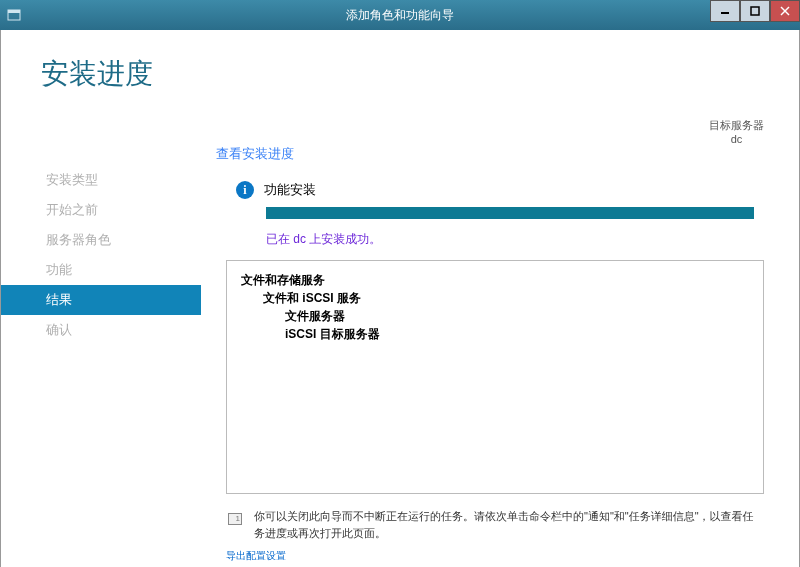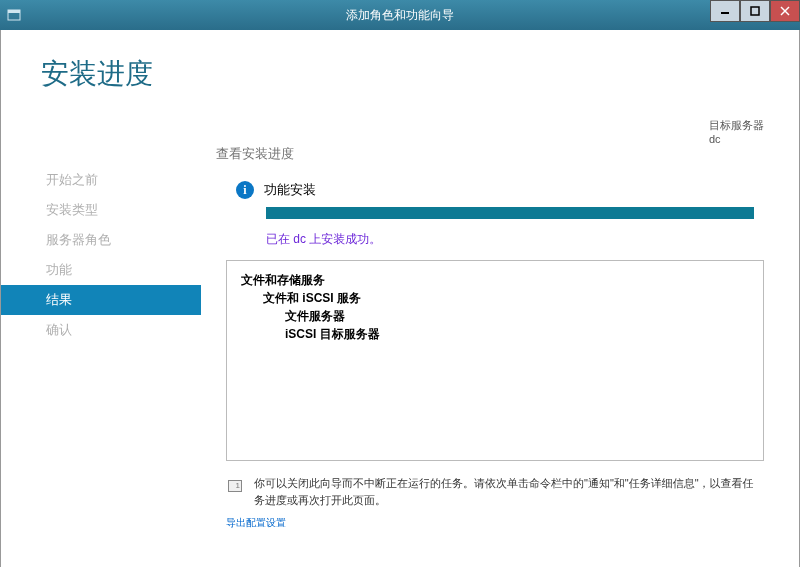--- a/index.html
+++ b/index.html
@@ -70,41 +70,41 @@
       font-weight: 300;
       padding: 0 0 25px 40px;
     }
     .header-row {
       display: flex;
       padding-top: 25px;
     }
     .server-info {
       margin-left: auto;
       margin-right: 35px;
-      text-align: left;
+      text-align: center;
       font-size: 11px;
       color: #555;
     }
     .nav-list { list-style: none; }
     .nav-item {
       padding: 6px 0 6px 45px;
       font-size: 13px;
       color: #b0b0b0;
     }
     .nav-item.active {
       background: #1184b8;
       color: #fff;
     }
     .main {
       flex: 1;
       padding: 0 35px 0 15px;
     }
     .section-heading {
       font-size: 13px;
-      color: #737373;
+      color: #3b82f6;
       margin-bottom: 18px;
     }
     .info-row {
       display: flex;
       align-items: center;
       margin: 0 0 8px 20px;
     }
     .info-icon {
       width: 18px;
       height: 18px;
@@ -125,21 +125,21 @@
       background: #0d7a94;
       margin: 6px 10px 10px 50px;
     }
     .success-text {
       margin: 12px 0 12px 50px;
       font-size: 12px;
       color: #6d28d9;
     }
     .tree-panel {
       border: 1px solid #bbb;
-      height: 201px;
+      height: 234px;
       margin-left: 10px;
       padding: 10px 14px;
       font-size: 12px;
       line-height: 1.5;
       overflow: auto;
     }
     .tree-panel .t0 { font-weight: bold; }
     .tree-panel .t1 { padding-left: 22px; font-weight: bold; }
     .tree-panel .t2 { padding-left: 44px; font-weight: bold; }
     .note-row {
@@ -216,22 +216,22 @@
   <div class="page-title">安装进度</div>
   <div class="server-info">
     <div>目标服务器</div>
     <div>dc</div>
   </div>
 </div>
 
 <div class="content-wrapper">
   <div class="sidebar">
     <ul class="nav-list" id="nav-list">
+        <li class="nav-item">安装类型</li>
         <li class="nav-item">开始之前</li>
-        <li class="nav-item">安装类型</li>
         <li class="nav-item">服务器角色</li>
         <li class="nav-item">功能</li>
         <li class="nav-item active">结果</li>
         <li class="nav-item">确认</li>
       </ul>
   </div>
 
   <div class="main">
     <div class="section-heading">查看安装进度</div>
 

